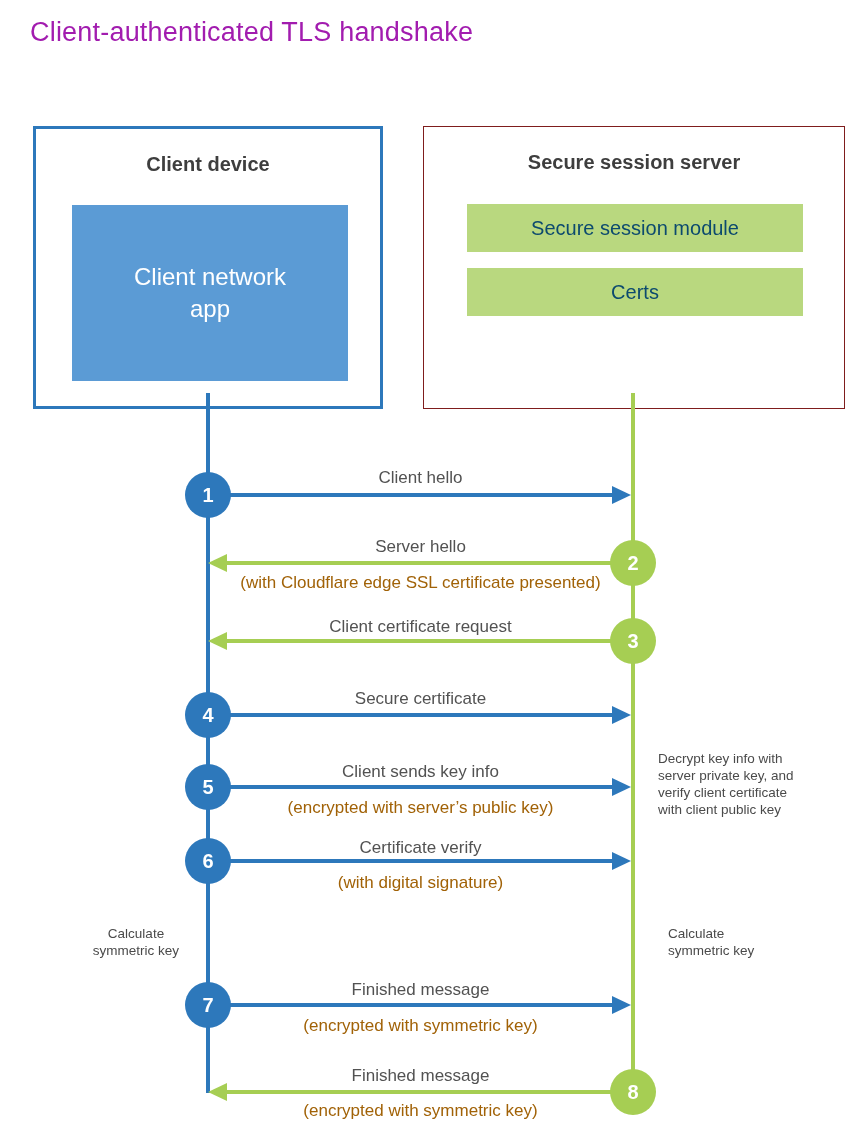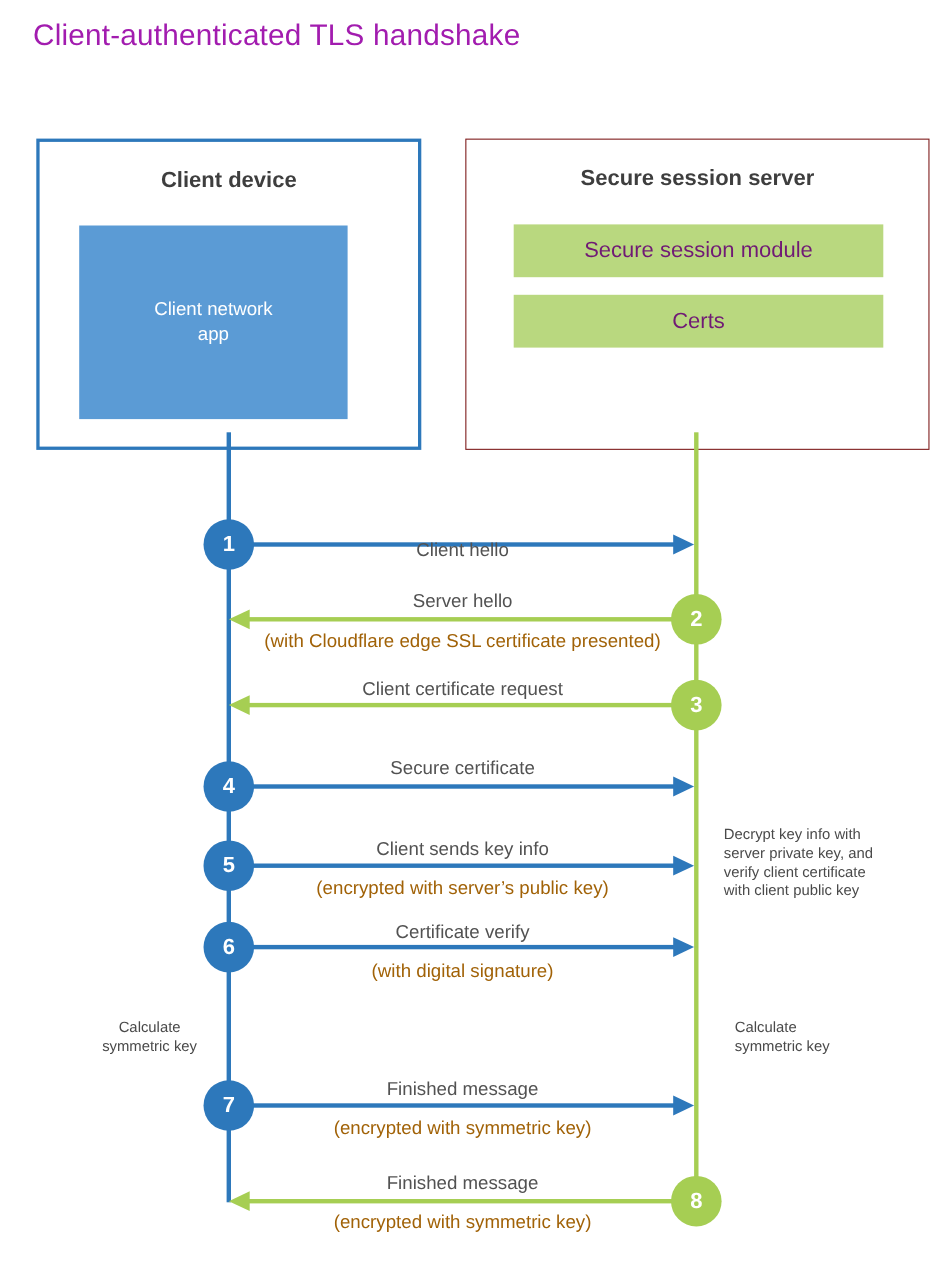--- a/index.html
+++ b/index.html
@@ -8,26 +8,26 @@
 
   .diagram-title { position:absolute; left:30px; top:17px; font-size:27px; font-weight:300;
                    color:#a21caf; letter-spacing:0.2px; }
 
   .actor-box { position:absolute; top:110px; height:283px; box-sizing:border-box; background:#fff;margin-top:16px; }
   .actor-box.client { left:33px;  width:350px; border:3px solid #2d78bb; }
   .actor-box.server { left:423px; width:422px; border:1px solid #7f1d1d; }
   .actor-heading { position:absolute; top:24px; left:0; width:100%; text-align:center;
                    font-size:20px; font-weight:bold; color:#3e3e3e; }
 
-  .app-box { position:absolute; left:36px; top:76px; width:244px; height:176px; background:#5b9bd5;
-             display:flex; align-items:center; justify-content:center; color:#fff; font-size:17px;
+  .app-box { position:absolute; left:36px; top:76px; width:276px; height:176px; background:#5b9bd5;
+             display:flex; align-items:center; justify-content:center; color:#fff; font-size:24px;
              text-align:center; white-space:pre-line; line-height:1.35; }
 
   .module-bar { position:absolute; left:43px; width:336px; height:48px; background:#b9d87f;
-                display:flex; align-items:center; justify-content:center; color:#701a75; font-size:20px; }
+                display:flex; align-items:center; justify-content:center; color:#0c4a6e; font-size:20px; }
   .module-bar.m0 { top:77px; }
   .module-bar.m1 { top:141px; }
   .module-bar.m2 { top:203px; }
 
   .vline { position:absolute; width:4px; top:393px; z-index:1; }
   .vline.blue  { left:206px; height:700px; background:#2d78bb; }
   .vline.green { left:631px; height:699px; background:#a6ce53; }
 
   .circle { position:absolute; width:46px; height:46px; border-radius:50%; color:#fff;
             font-weight:bold; font-size:20px; display:flex; align-items:center;
@@ -70,21 +70,21 @@
 
   <div class="actor-box server">
     <div class="actor-heading">Secure session server</div>
     <div class="module-bar m0">Secure session module</div>
     <div class="module-bar m1">Certs</div>
   </div>
 
   <div class="vline blue"></div>
   <div class="vline green"></div>
 
-  <div class="msg-label" style="top:468px;margin-top:22px;">Client hello</div>
+  <div class="msg-label" style="top:468px;">Client hello</div>
   <div class="hline blue" style="top:493px;"></div>
   <div class="arrowhead right" style="top:486px;"></div>
   <div class="circle blue" style="top:472px;">1</div>
 
   <div class="msg-label" style="top:537px;">Server hello</div>
   <div class="hline green" style="top:561px;"></div>
   <div class="arrowhead left" style="top:554px;"></div>
   <div class="circle green" style="top:540px;">2</div>
   <div class="msg-sub" style="top:573px;">(with Cloudflare edge SSL certificate presented)</div>
 

